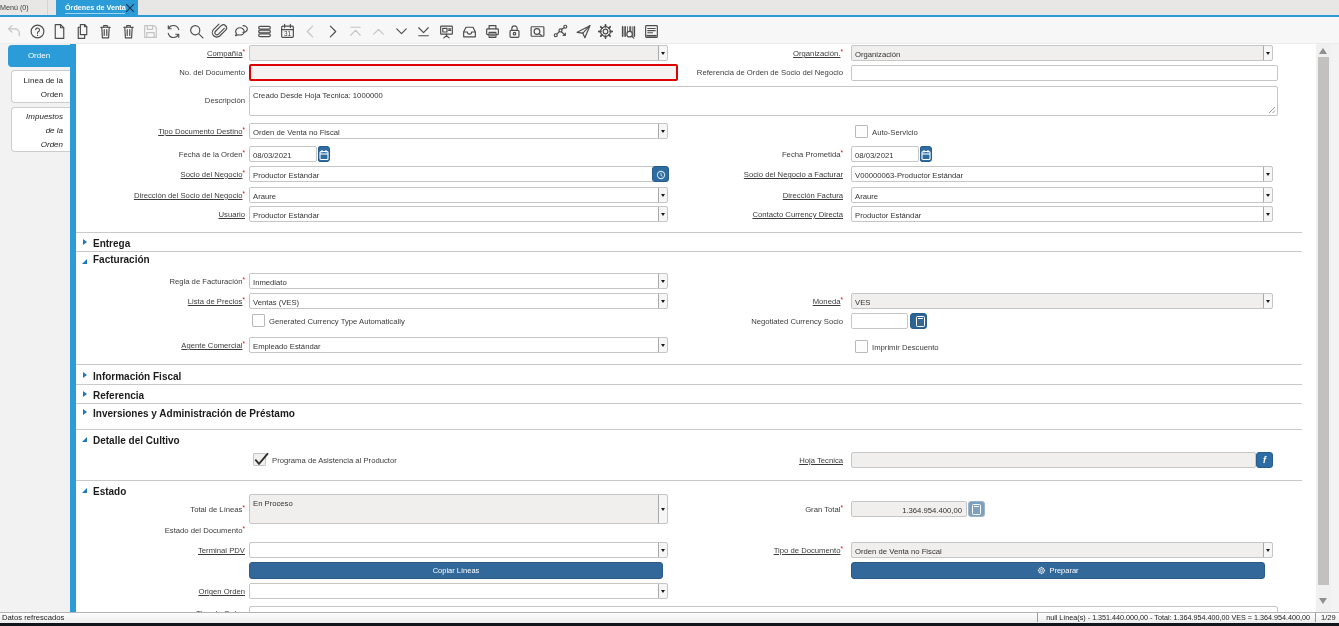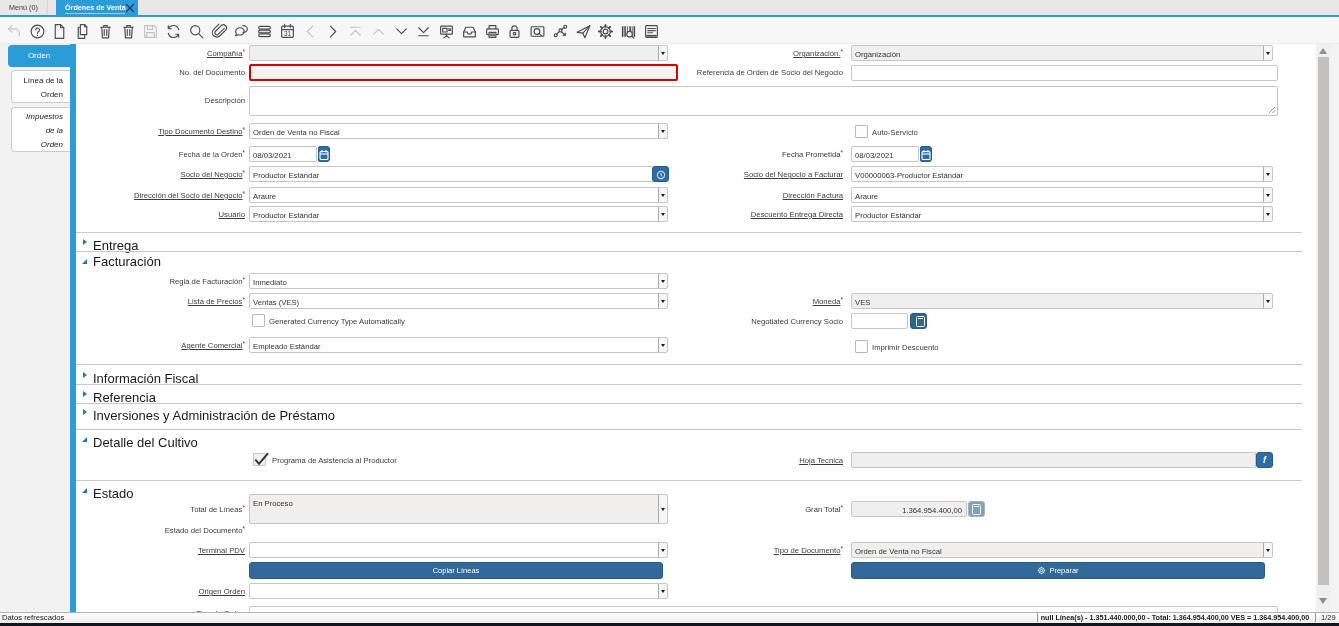--- a/index.html
+++ b/index.html
@@ -8,30 +8,30 @@
 .lbl{position:absolute;text-align:right;white-space:nowrap;color:#3b3b3b;font-size:7.7px}
 .lbl u{}
 .star{color:#e00000;font-size:6.5px;vertical-align:top;position:relative;top:-1px}
 .fld{position:absolute;border:1px solid #c6c6c6;border-radius:2px;background:#fff;font-size:7.7px;color:#333;white-space:nowrap;overflow:hidden}
 .fld .t{padding:4px 3px 0 3px;display:block}
 .ro{background:#f0efee}
 .combo .t{padding-right:12px}
 .cbtn{position:absolute;top:-1px;right:-1px;width:10px;bottom:-1px;background:#f6f6f6;border:1px solid #a9a9a9;border-radius:0 2px 2px 0}
 .cbtn:after{content:"";position:absolute;left:50%;top:50%;margin:-1.5px 0 0 -2.5px;border:2.5px solid transparent;border-top:3.5px solid #1a1a1a;border-bottom:none}
 .hline{position:absolute;left:76px;width:1226px;height:1px;background:#c9c9c9}
-.ghdr{position:absolute;font-weight:normal;color:#1b1b1b;font-size:13px;white-space:nowrap}
+.ghdr{position:absolute;font-weight:bold;color:#1b1b1b;font-size:10px;white-space:nowrap}
 .garr{position:absolute;width:0;height:0}
 .garr.c{border-top:3.5px solid transparent;border-bottom:3.5px solid transparent;border-left:4.5px solid #1f77bb}
 .cb{position:absolute;width:13px;height:13px;border:1px solid #b9b9b9;border-radius:1px;background:#fdfdfd}
 .btn{position:absolute;background:#33689b;border-radius:3px;color:#fff;font-size:7.5px;text-align:center;border:1px solid #2c5a87}
 .icon{display:inline-block;width:17px;height:17px}
 </style></head><body>
 
 <div class="abs" style="left:0;top:0;width:1339px;height:15px;background:#e9e7e5"></div>
-<div class="abs" style="left:0;top:0;width:48px;height:15px;border-right:1px solid #d6d4d2;color:#3a3a3a;text-align:center;line-height:15px;font-size:7.2px">Menú (0)</div>
+<div class="abs" style="left:0;top:0;width:48px;height:15px;border-right:1px solid #d6d4d2;color:#3a3a3a;text-align:left;line-height:15px;font-size:7.2px">Menú (0)</div>
 <div class="abs" style="left:56px;top:0;width:82px;height:15px;background:#2b9cd8;color:#fff;font-size:7.2px;font-weight:bold;line-height:15px">
     <span style="position:absolute;left:9px;top:0">Órdenes de Venta</span>
     <span style="position:absolute;left:9px;bottom:1px;width:60px;height:1px;background:rgba(255,255,255,.55)"></span>
     <svg style="position:absolute;right:3px;top:3px" width="10" height="10" viewBox="0 0 10 10">
       <path d="M1.2 1.2 8.8 8.8M8.8 1.2 1.2 8.8" stroke="#16364e" stroke-width="1.2" fill="none"></path>
     </svg>
   </div>
 <div class="abs" style="left:0;top:15px;width:1339px;height:2px;background:#2b9cd8"></div>
 <div class="abs" style="left:0;top:17px;width:1339px;height:27px;background:#f7f7f7;border-bottom:1px solid #ececec"></div>
 <div class="abs" style="left:3px;top:21px;width:700px;height:20px;display:flex">
@@ -246,20 +246,21 @@
 <div class="lbl" style="left:-15px;top:68px;width:260px">No. del Documento</div>
 <div class="fld" style="left:249px;top:64px;width:429px;height:17px;border:2px solid #dd0000;background:#f4f3f2">
     <span class="t" style="padding-top:12px">OVN-36</span>
   </div>
 <div class="lbl" style="left:583px;top:68px;width:260px">Referencia de Orden de Socio del Negocio</div>
 <div class="fld" style="left:851px;top:65px;width:427px;height:16px;">
     <span class="t"></span>
   </div>
 <div class="lbl" style="left:-15px;top:96px;width:260px">Descripción</div>
 <div class="fld" style="left:249px;top:86px;width:1029px;height:30px">
+    <span class="t">Creado Desde Hoja Tecnica: 1000000</span>
     <svg class="abs" style="right:1px;bottom:1px" width="8" height="8" viewBox="0 0 8 8">
       <path d="M7 1 1 7M7 4.5 4.5 7" stroke="#999" stroke-width="1" fill="none"></path>
     </svg>
   </div>
 <div class="lbl" style="left:-15px;top:127px;width:260px"><u>Tipo Documento Destino</u><span class="star">*</span></div>
 <div class="fld combo" style="left:249px;top:123px;width:419px;height:16px">
     <span class="t">Orden de Venta no Fiscal</span>
     <span class="cbtn"></span>
   </div>
 <div class="cb" style="left:855px;top:125px;"></div>
@@ -307,21 +308,21 @@
 <div class="lbl" style="left:583px;top:191px;width:260px"><u>Dirección Factura</u></div>
 <div class="fld combo" style="left:851px;top:187px;width:422px;height:16px">
     <span class="t">Araure</span>
     <span class="cbtn"></span>
   </div>
 <div class="lbl" style="left:-15px;top:210px;width:260px"><u>Usuario</u></div>
 <div class="fld combo" style="left:249px;top:206px;width:419px;height:16px">
     <span class="t">Productor Estándar</span>
     <span class="cbtn"></span>
   </div>
-<div class="lbl" style="left:583px;top:210px;width:260px"><u>Descuento Entrega Directa</u></div>
+<div class="lbl" style="left:583px;top:210px;width:260px"><u>Contacto Currency Directa</u></div>
 <div class="fld combo" style="left:851px;top:206px;width:422px;height:16px">
     <span class="t">Productor Estándar</span>
     <span class="cbtn"></span>
   </div>
 <div class="hline" style="top:232px"></div>
 <div class="garr c" style="left:83px;top:239px"></div>
 <div class="ghdr" style="left:93px;top:238px">Entrega</div>
 <div class="hline" style="top:251px"></div>
 <div class="garr" style="left:82px;top:259px;border-bottom:5px solid #1f77bb;border-left:5px solid transparent"></div>
 <div class="ghdr" style="left:93px;top:254px">Facturación</div>
@@ -430,15 +431,15 @@
 <div class="lbl" style="left:-15px;top:609px;width:260px">Tipo de Orden</div>
 <div class="fld" style="left:249px;top:606px;width:1029px;height:10px"></div>
 <div class="abs" style="left:1316px;top:44px;width:15px;height:568px;background:#f0f0f0"></div>
 <div class="abs" style="left:1331px;top:44px;width:8px;height:568px;background:#f3f3f3"></div>
 <div class="abs" style="left:1319px;top:48px;width:0;height:0;border:4.5px solid transparent;border-bottom:6px solid #8f8f8f;border-top:none"></div>
 <div class="abs" style="left:1318px;top:57px;width:11px;height:528px;background:#c2c1c0"></div>
 <div class="abs" style="left:1319px;top:598px;width:0;height:0;border:4.5px solid transparent;border-top:6px solid #8f8f8f;border-bottom:none"></div>
 <div class="abs" style="left:0;top:612px;width:1339px;height:11px;background:linear-gradient(#fefefe,#ececec);border-top:1px solid #b3b3b3"></div>
 <div class="abs" style="left:2px;top:613px;font-size:7.7px;color:#1d1d1d">Datos refrescados</div>
 <div class="abs" style="left:1037px;top:613px;width:1px;height:9px;background:#9a9a9a"></div>
-<div class="abs" style="left:1040px;top:613px;width:270px;text-align:center;font-size:7.2px;font-weight:bold;color:#1d1d1d;white-space:nowrap">null Línea(s) - 1.351.440.000,00 - Total: 1.364.954.400,00 VES = 1.364.954.400,00</div>
+<div class="abs" style="left:1040px;top:613px;width:270px;text-align:right;font-size:7.2px;font-weight:normal;color:#1d1d1d;white-space:nowrap">null Línea(s) - 1.351.440.000,00 - Total: 1.364.954.400,00 VES = 1.364.954.400,00</div>
 <div class="abs" style="left:1315px;top:613px;width:1px;height:9px;background:#9a9a9a"></div>
 <div class="abs" style="left:1321px;top:613px;width:16px;font-size:7.5px;color:#1d1d1d">1/29</div>
 <div class="abs" style="left:0;top:623px;width:1339px;height:3px;background:#10161c"></div>
 </body></html>

